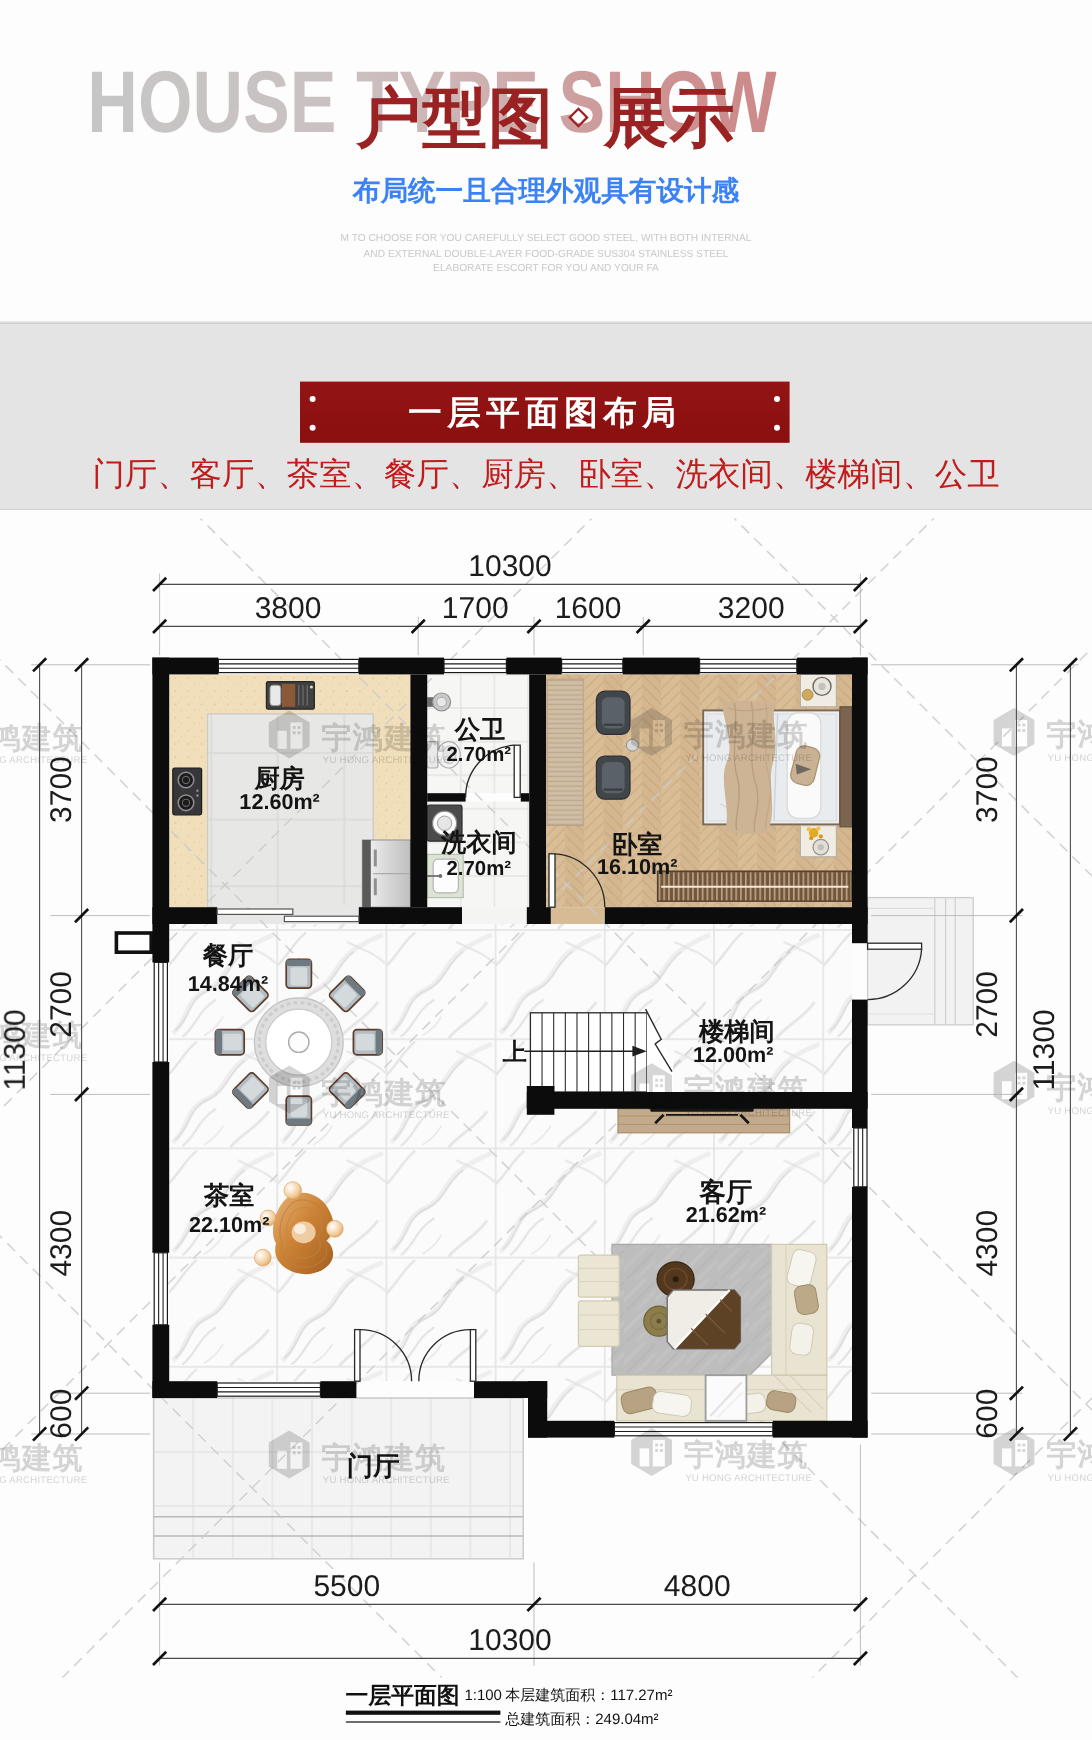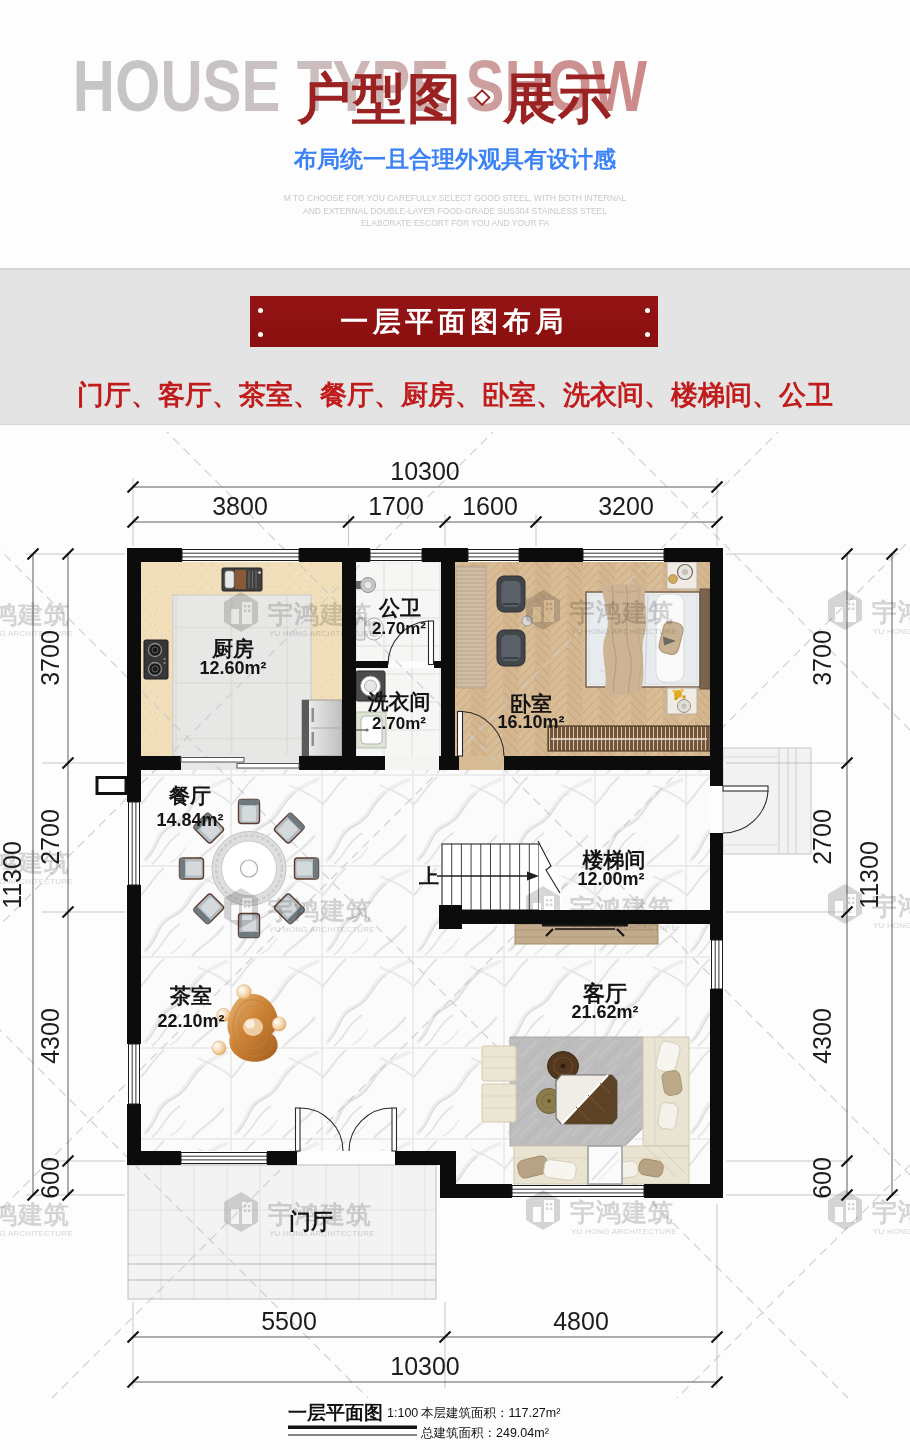--- a/index.html
+++ b/index.html
@@ -17,30 +17,30 @@
 <div class="abs" style="left:0;top:144px;width:910px;text-align:center;font-weight:700;color:#3b82f6;font-size:23px;letter-spacing:0px">布局统一且合理外观具有设计感</div>
 
 <div class="abs" style="left:0;top:192px;width:910px;text-align:center;color:#c9c9c9;font-size:8.5px;line-height:12.5px;letter-spacing:0px">
 M TO CHOOSE FOR YOU CAREFULLY SELECT GOOD STEEL, WITH BOTH INTERNAL<br>
 AND EXTERNAL DOUBLE-LAYER FOOD-GRADE SUS304 STAINLESS STEEL<br>
 ELABORATE ESCORT FOR YOU AND YOUR FA
 </div>
 
 <div class="abs" style="left:0;top:268px;width:910px;height:157px;background:#e4e4e4;border-top:1px solid #d6d6d6;border-bottom:1px solid #d4d4d4;box-shadow:0 1px 0 #d0d0d0 inset"></div>
 
-<div class="abs" style="left:250px;top:296px;width:408px;height:51px;background:linear-gradient(180deg,#941414,#8a0f0f)">
+<div class="abs" style="left:250px;top:318px;width:408px;height:51px;background:linear-gradient(180deg,#941414,#8a0f0f)">
 
   <div style="width:100%;text-align:center;font-size:28px;font-weight:700;color:#ffffff;letter-spacing:4.5px;line-height:51px">一层平面图布局</div>
   <div class="abs" style="left:8px;top:12px;width:5px;height:5px;border-radius:50%;background:#fff"></div>
   <div class="abs" style="left:8px;top:36px;width:5px;height:5px;border-radius:50%;background:#fff"></div>
   <div class="abs" style="right:8px;top:12px;width:5px;height:5px;border-radius:50%;background:#fff"></div>
   <div class="abs" style="right:8px;top:36px;width:5px;height:5px;border-radius:50%;background:#fff"></div>
 </div>
 
-<div class="abs" style="left:0;top:377px;width:910px;text-align:center;white-space:nowrap;font-size:27px;font-weight:700;color:#c11b1b;letter-spacing:0px">门厅、客厅、茶室、餐厅、厨房、卧室、洗衣间、楼梯间、公卫</div>
+<div class="abs" style="left:0;top:377px;width:910px;text-align:center;white-space:nowrap;font-size:27px;font-weight:400;color:#c11b1b;letter-spacing:0px">门厅、客厅、茶室、餐厅、厨房、卧室、洗衣间、楼梯间、公卫</div>
 
 <svg class="abs" style="left:0;top:425px" width="910" height="1025" viewBox="0 425 910 1025" font-family="Liberation Sans, sans-serif">
 <defs>
 <pattern id="marble" width="91" height="91" patternUnits="userSpaceOnUse" x="140" y="775">
   <rect width="91" height="91" fill="#fbfbfb"></rect>
   <path d="M4,86 C18,74 14,58 32,50 C48,43 48,28 62,18 C70,12 78,8 88,4" stroke="#dedede" stroke-width="4" fill="none" opacity="0.45"></path>
   <path d="M6,84 C20,72 16,58 34,50 C50,42 50,28 64,18" stroke="#d6d6d6" stroke-width="1.5" fill="none" opacity="0.75"></path>
   <path d="M12,89 C24,80 24,68 40,58" stroke="#e2e2e2" stroke-width="1.6" fill="none"></path>
   <path d="M52,90 C60,80 74,74 84,60" stroke="#dcdcdc" stroke-width="2.4" fill="none" opacity="0.7"></path>
   <path d="M58,10 C70,16 80,18 90,28" stroke="#e2e2e2" stroke-width="1.8" fill="none" opacity="0.8"></path>

